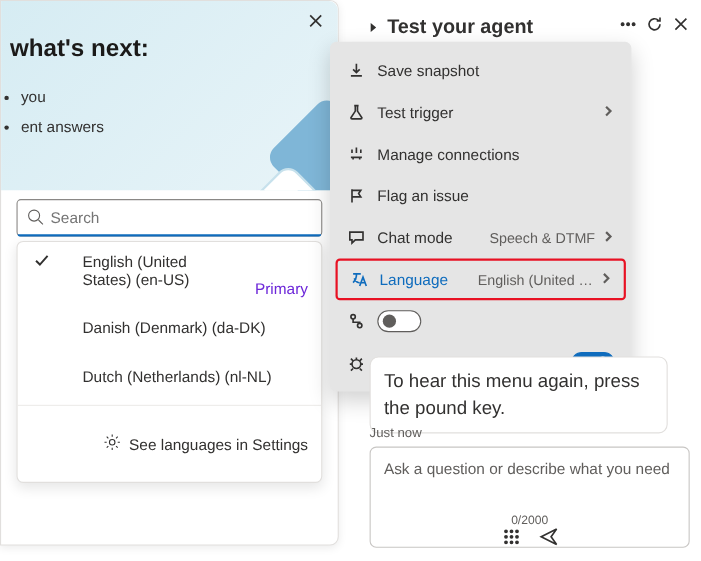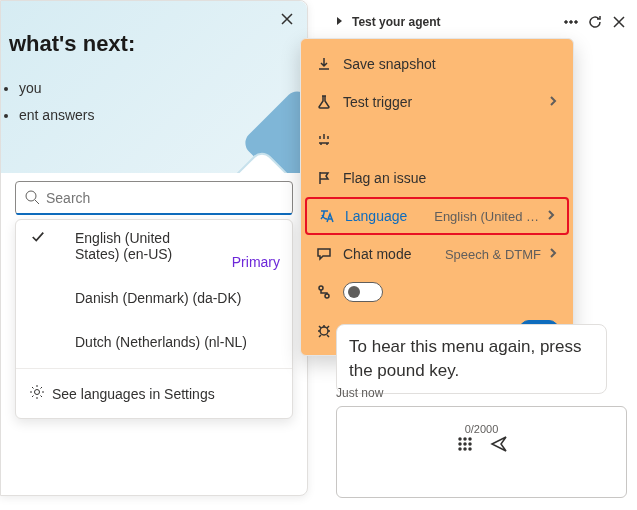--- a/index.html
+++ b/index.html
@@ -21,32 +21,32 @@
   .search-wrap svg { width:16px; height:16px; stroke:#605e5c; fill:none; margin-right:6px; }
   .search-wrap input { border:none; outline:none; flex:1; font-size:14px; color:#323130; }
 
   .lang-list { position:absolute; left:14px; right:14px; top:218px; border:1px solid #e1dfdd; border-radius:6px; box-shadow:0 4px 12px rgba(0,0,0,0.1); background:#fff; overflow:hidden;}
   .lang-item { display:flex; padding:10px 12px; cursor:pointer; font-size:14px;gap:27px; }
   .lang-item .chk { width:20px; display:flex; justify-content:center; }
   .lang-item .chk svg { width:14px; height:14px; stroke:#323130; fill:none; stroke-width:2; }
   .lang-item .name { flex:1; }
   .lang-item .tag { color:#6d28d9; margin-left:6px;margin-top:24px; }
 
-  .lang-footer { display:flex; align-items:center; padding:14px 12px; border-top:1px solid #edebe9; cursor:pointer; }
+  .lang-footer { display:flex; align-items:center; padding:24px 12px; border-top:1px solid #edebe9; cursor:pointer;justify-content:flex-end; }
   .lang-footer svg { width:18px; height:18px; stroke:#323130; fill:none; margin-right:6px; }
 
   
-  .right-header { position:absolute; left:336px; right:10px; top:14px; display:flex; align-items:center; font-size:12px; }
+  .right-header { position:absolute; left:336px; right:10px; top:14px; display:flex; font-size:18px; }
   .right-header .tri { margin-right:8px; }
   .right-header .title { font-weight:700; flex:1; }
   .right-header .ic { margin-left:8px; cursor:pointer; display:flex; }
   .right-header .ic svg { width:16px; height:16px; stroke:#323130; fill:none; }
 
   
-  .menu { position:absolute; left:300px; top:38px; width:274px; background:#fdba74; border:1px solid #e5e5e5; border-radius:6px; box-shadow:0 8px 20px rgba(0,0,0,0.18); padding:6px 0; }
+  .menu { position:absolute; left:300px; top:38px; width:274px; background:#e5e5e5; border:1px solid #e5e5e5; border-radius:6px; box-shadow:0 8px 20px rgba(0,0,0,0.18); padding:6px 0; }
   .menu-item { display:flex; align-items:center; padding:8px 14px; cursor:pointer; font-size:14px; height:38px; }
   .menu-item.hl { border:2px solid #e81123; border-radius:4px; margin:0 4px; padding:6px 10px; }
   .menu-item .mi-icon { width:18px; height:18px; margin-right:10px; display:flex; align-items:center; justify-content:center; }
   .menu-item .mi-icon svg { width:16px; height:16px; stroke:#323130; fill:none; stroke-width:1.5; }
   .menu-item.hl .mi-icon svg { stroke:#0f6cbd; }
   .menu-item .mi-label { flex:1; }
   .menu-item.hl .mi-label { color:#0f6cbd; }
   .menu-item .mi-val { color:#605e5c; font-size:13px; margin-right:6px; white-space:nowrap; overflow:hidden; text-overflow:ellipsis; max-width:110px;}
   .menu-item .mi-chev svg { width:12px; height:12px; stroke:#605e5c; fill:none; stroke-width:2;}
 
@@ -176,56 +176,57 @@
     <span class="mi-chev"><svg viewBox="0 0 12 12">
           <path d="M4 2l4 4-4 4"></path>
         </svg></span>
   </div>
   <div class="menu-item">
     <span class="mi-icon">
         <svg viewBox="0 0 16 16">
           <path d="M4 4v3M8 2v5M12 4v3M3 11h10M5 11v2M11 11v2"></path>
         </svg>
       </span>
+    <span class="mi-label">Manage connections</span>
   </div>
   <div class="menu-item">
     <span class="mi-icon">
         <svg viewBox="0 0 16 16">
           <path d="M4 2v12M4 3h8l-2 3 2 3H4"></path>
         </svg>
       </span>
     <span class="mi-label">Flag an issue</span>
+  </div>
+  <div class="menu-item">
+    <span class="mi-icon">
+        <svg viewBox="0 0 16 16">
+          <path d="M2 3h12v7H7l-3 3V10H2z"></path>
+        </svg>
+      </span>
+    <span class="mi-label">Chat mode</span>
+    <span class="mi-val">Speech &amp; DTMF</span>
+    <span class="mi-chev"><svg viewBox="0 0 12 12">
+          <path d="M4 2l4 4-4 4"></path>
+        </svg></span>
   </div>
   <div class="menu-item hl">
     <span class="mi-icon">
         <svg viewBox="0 0 16 16">
           <path d="M3 3h7M6 3v2c0 3-2 5-3 6M4 7c1 2 3 4 5 4M9 14l3-8 3 8M10 11h4"></path>
         </svg>
       </span>
     <span class="mi-label">Language</span>
     <span class="mi-val">English (United …</span>
     <span class="mi-chev"><svg viewBox="0 0 12 12">
           <path d="M4 2l4 4-4 4"></path>
         </svg></span>
   </div>
   <div class="menu-item">
     <span class="mi-icon">
         <svg viewBox="0 0 16 16">
-          <path d="M2 3h12v7H7l-3 3V10H2z"></path>
-        </svg>
-      </span>
-    <span class="mi-label">Chat mode</span>
-    <span class="mi-val">Speech &amp; DTMF</span>
-    <span class="mi-chev"><svg viewBox="0 0 12 12">
-          <path d="M4 2l4 4-4 4"></path>
-        </svg></span>
-  </div>
-  <div class="menu-item">
-    <span class="mi-icon">
-        <svg viewBox="0 0 16 16">
           <circle cx="5" cy="4" r="2"></circle>
           <circle cx="11" cy="12" r="2"></circle>
           <path d="M5 6v3h6v1"></path>
         </svg>
       </span>
     <span class="toggle off">
         <span class="knob"></span>
       </span>
   </div>
   <div class="menu-item">
@@ -240,20 +241,21 @@
         <span class="knob"></span>
       </span>
   </div>
 </div>
 
 <div class="chat-msg">
   <span>To hear this menu again, press the pound key.</span>
 </div>
 <div class="chat-time">Just now</div>
 <div class="chat-input">
+  <div class="ph">Ask a question or describe what you need</div>
   <div class="footer">
     <span class="count">0/2000</span>
     <span class="btns">
       <span>
         <svg viewBox="0 0 18 18">
           <circle cx="4" cy="4" r="1" fill="#323130"></circle>
             <circle cx="9" cy="4" r="1" fill="#323130"></circle>
             <circle cx="14" cy="4" r="1" fill="#323130"></circle>
           <circle cx="4" cy="9" r="1" fill="#323130"></circle>
             <circle cx="9" cy="9" r="1" fill="#323130"></circle>

